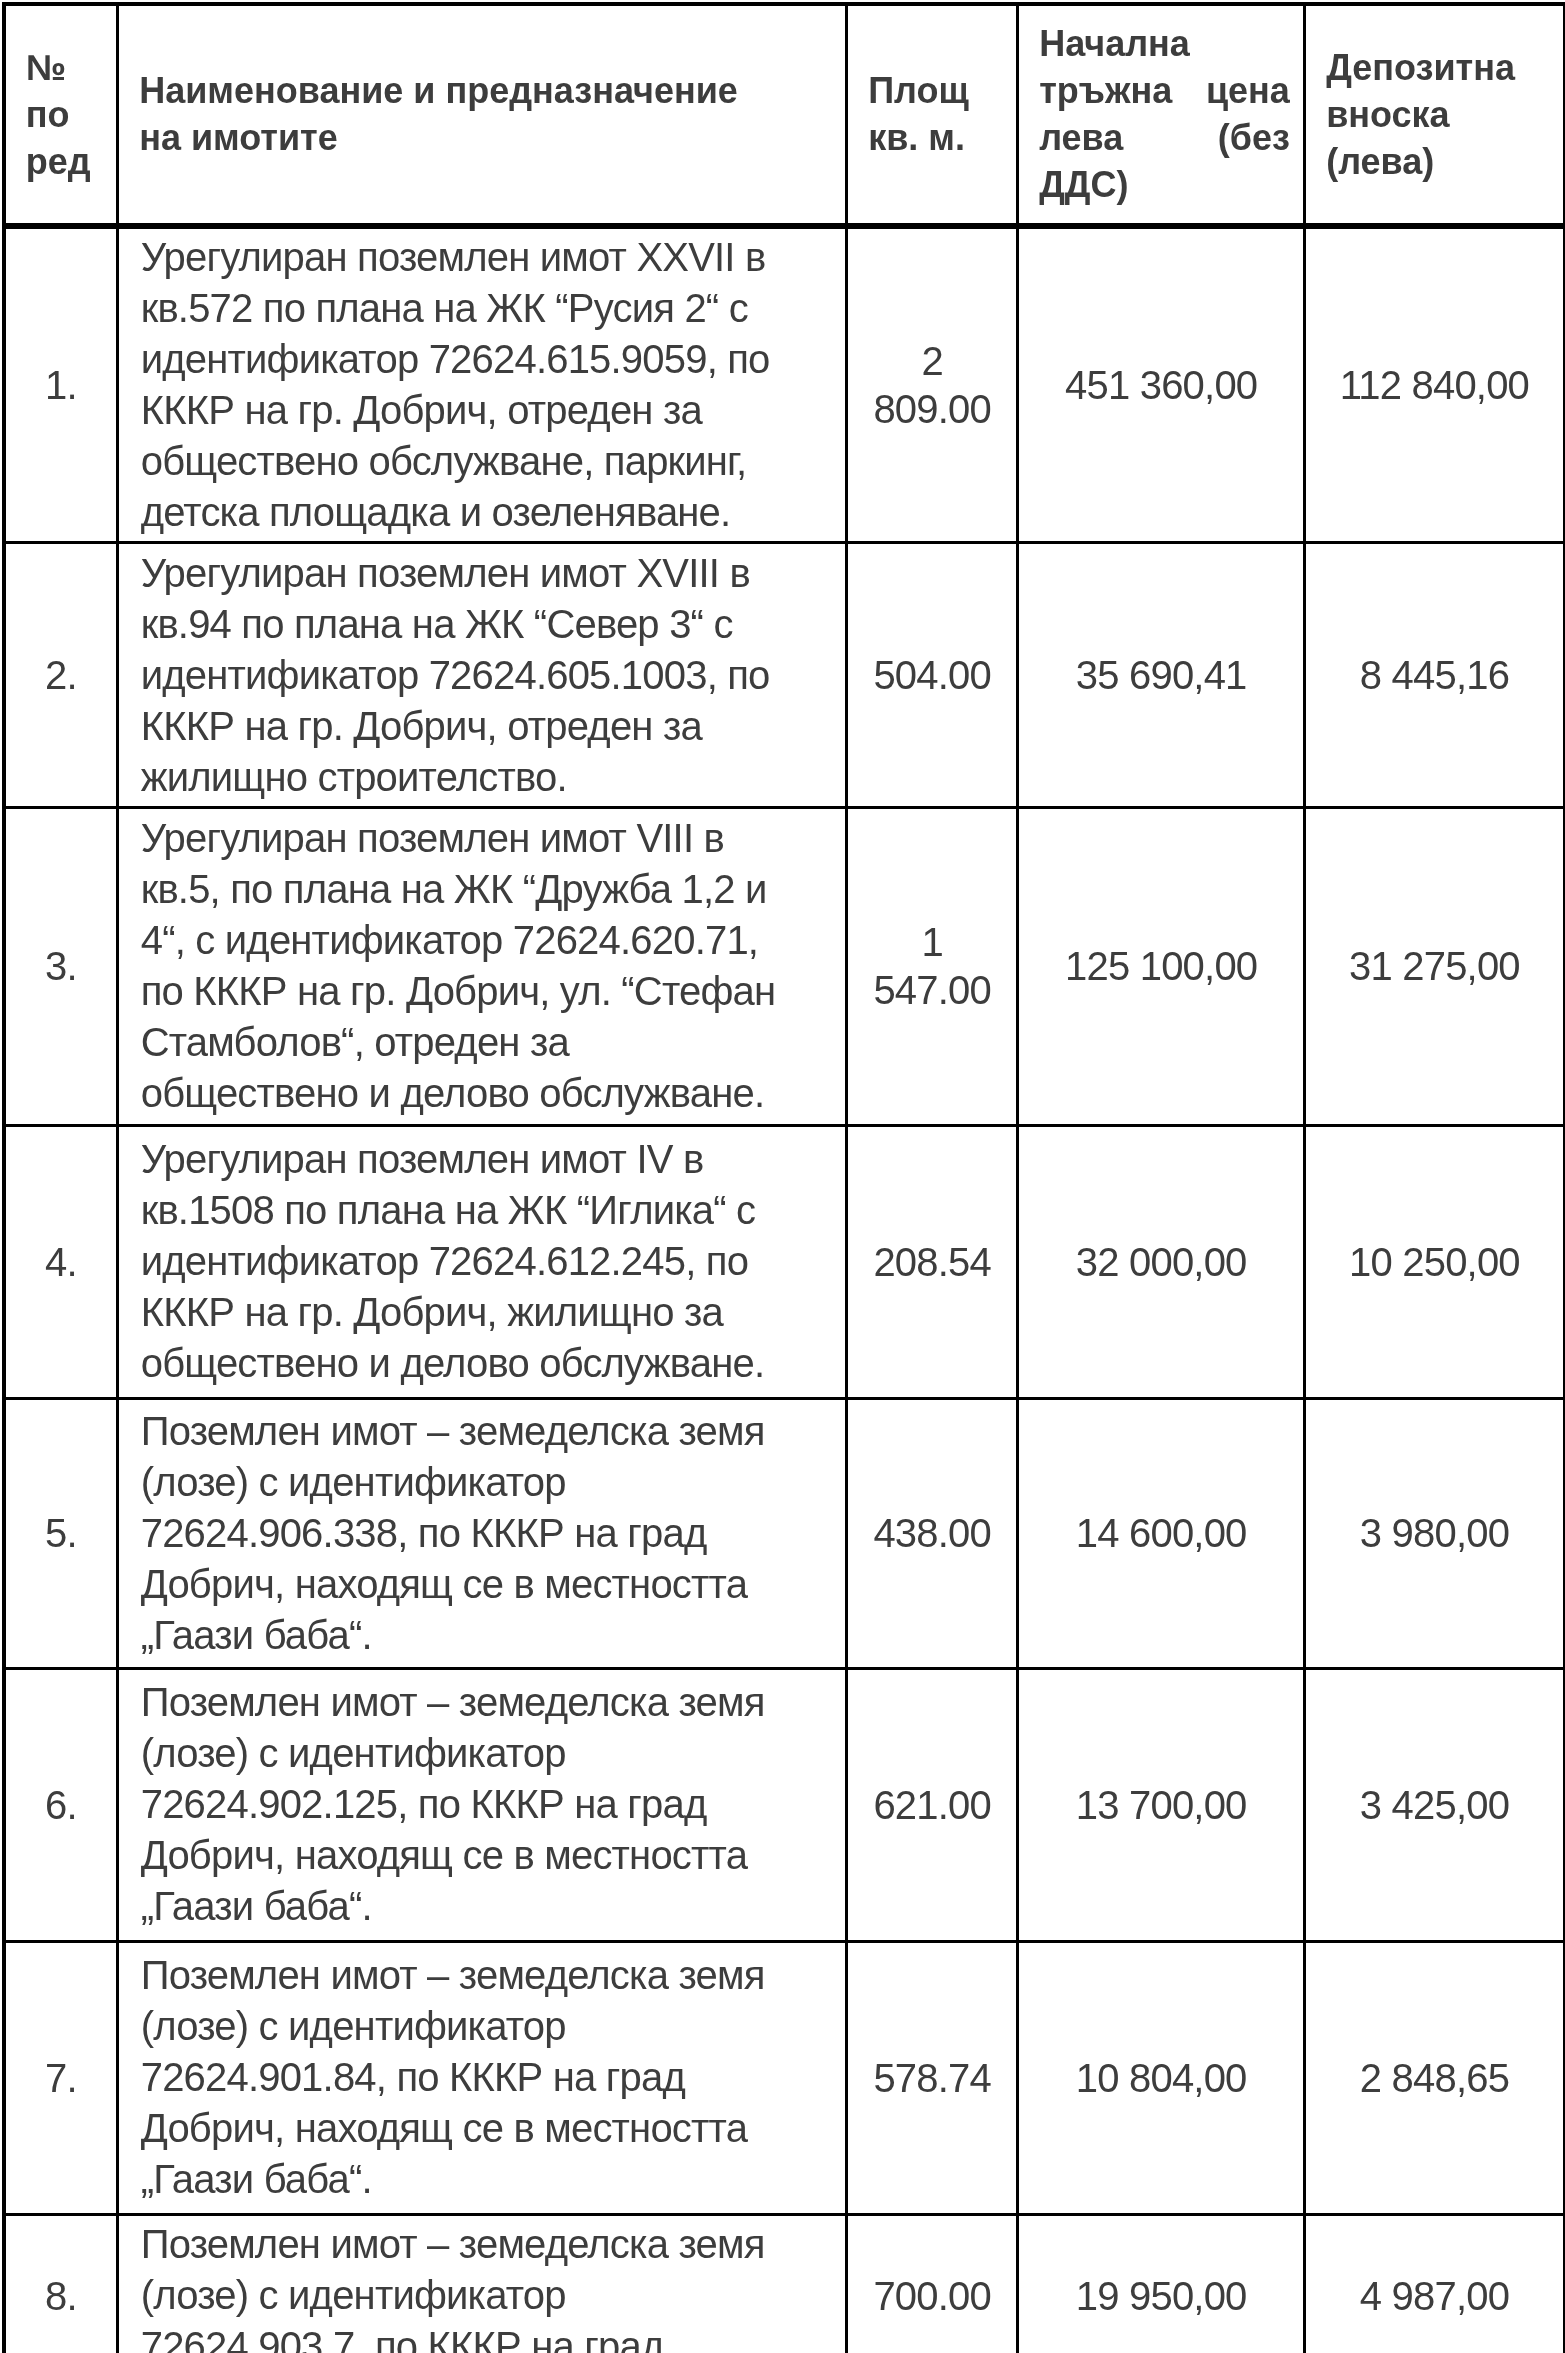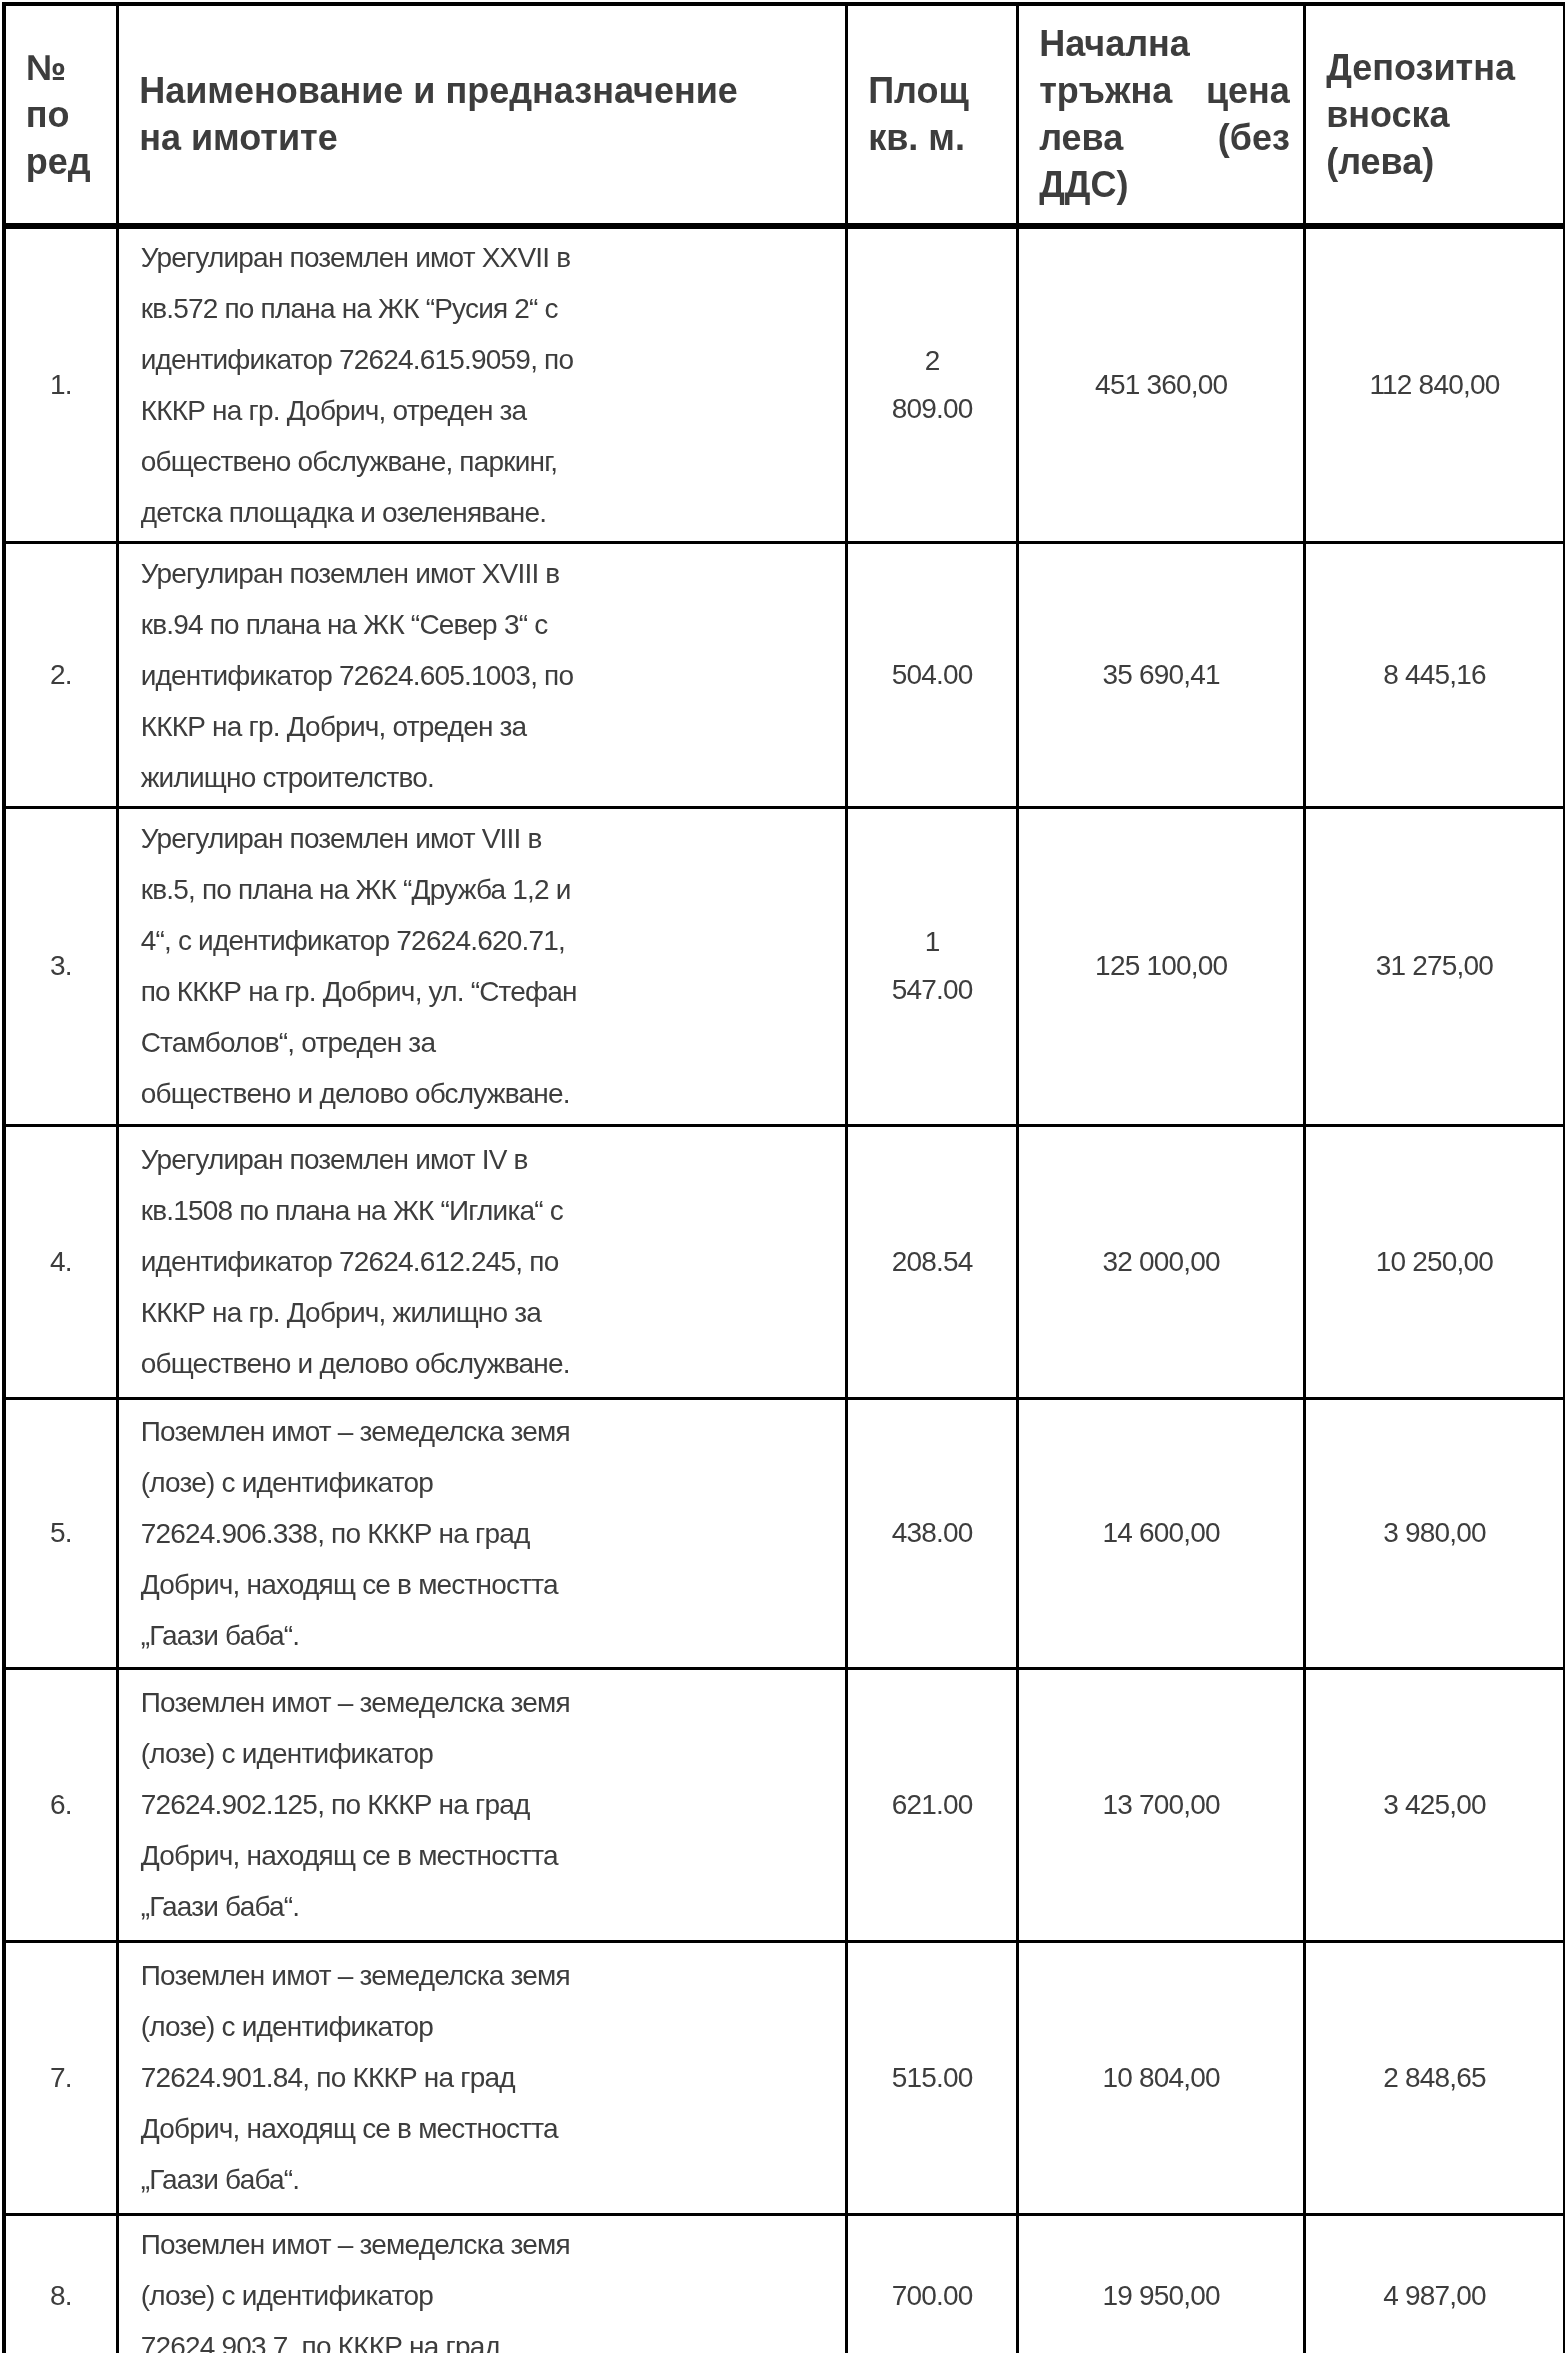--- a/index.html
+++ b/index.html
@@ -27,21 +27,21 @@
     line-height: 47px;
     text-align: left;
     vertical-align: middle;
     white-space: pre-line;
     padding: 5px 13.3px 5px 20px;
     letter-spacing: 0;
   }
   th.h-price { text-align: center; text-align-last: justify; }
 
   td {
-    font-size: 28px;
+    font-size: 40px;
     letter-spacing: -0.8px;
     vertical-align: middle;
   }
   td.c-num {
     text-align: center;
     line-height: 46px;
     padding: 0 3.3px;
   }
   td.c-desc {
     line-height: 51px;
@@ -155,21 +155,21 @@
       <td class="c-price">13 700,00</td>
       <td class="c-dep">3 425,00</td>
     </tr>
     <tr style="height:273px">
       <td class="c-num">7.</td>
       <td class="c-desc">Поземлен имот – земеделска земя
 (лозе) с идентификатор
 72624.901.84, по КККР на град
 Добрич, находящ се в местността
 „Гаази баба“.</td>
-      <td class="c-area">515.00</td>
+      <td class="c-area">578.74</td>
       <td class="c-price">10 804,00</td>
       <td class="c-dep">2 848,65</td>
     </tr>
     <tr style="height:151px">
       <td class="c-num">8.</td>
       <td class="c-desc">Поземлен имот – земеделска земя
 (лозе) с идентификатор
 72624.903.7, по КККР на град</td>
       <td class="c-area">700.00</td>
       <td class="c-price">19 950,00</td>

